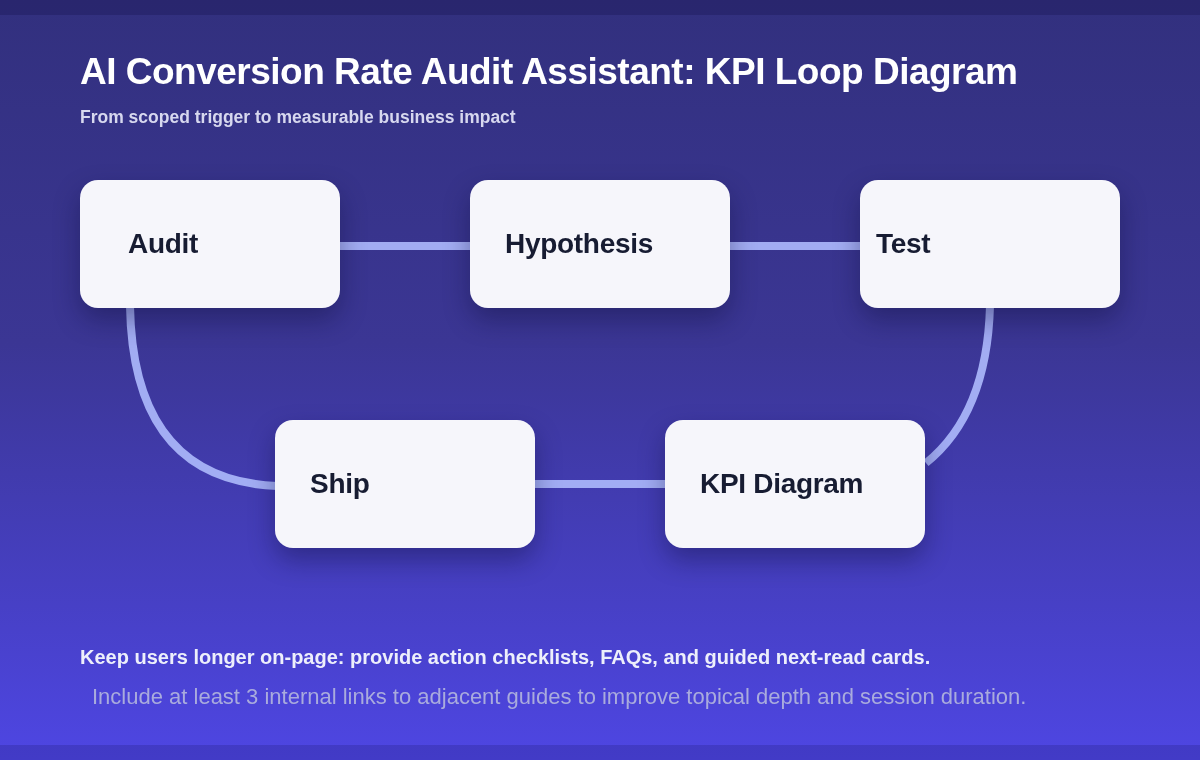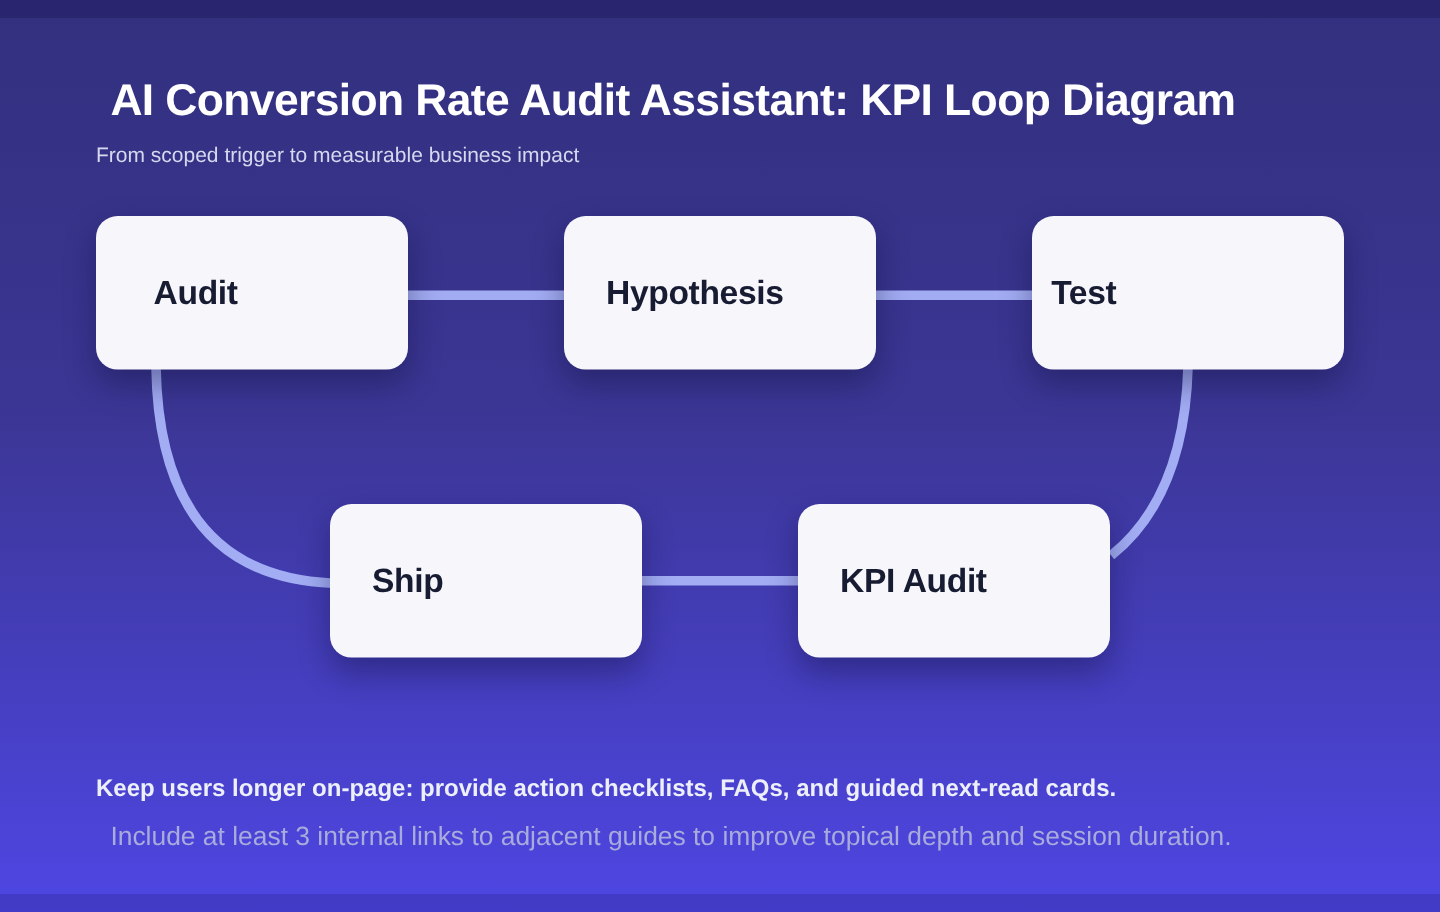--- a/index.html
+++ b/index.html
@@ -7,26 +7,26 @@
     width:1200px;height:760px;overflow:hidden;position:relative;
     font-family:"Liberation Sans", sans-serif;
     background:linear-gradient(180deg, var(--bg-top,#32307e) 0%, #3b3694 45%, var(--bg-bottom,#4e46e3) 100%);
   }
   .edge-band{position:absolute;left:0;width:1200px;height:15px;pointer-events:none;}
   .edge-band.top{top:0;background:rgba(8,6,54,0.22);}
   .edge-band.bottom{bottom:0;background:rgba(8,6,54,0.16);}
 
   .header{position:absolute;left:80px;top:51px;width:1100px;}
   .page-title{
-    margin:12px;color:var(--title-text,#ffffff);
+    margin:0;color:var(--title-text,#ffffff);
     font-size:37px;font-weight:bold;letter-spacing:-0.5px;white-space:nowrap;
   }
   .page-subtitle{
     margin:14px 0 0 0;color:var(--subtitle-text,#d7d8ef);
-    font-size:17.5px;font-weight:normal;
+    font-size:17.5px;font-weight:bold;
   }
 
   .connectors{position:absolute;left:0;top:0;width:1200px;height:760px;}
   .connectors path{
     stroke:var(--connector,#a8b3f8);
     stroke-width:8;fill:none;stroke-linecap:butt;opacity:0.95;
   }
 
   .node{
     position:absolute;width:260px;height:128px;box-sizing:border-box;
@@ -76,19 +76,19 @@
 <div class="node" id="node-hypothesis">
   <span class="node-label">Hypothesis</span>
 </div>
 <div class="node" id="node-test">
   <span class="node-label">Test</span>
 </div>
 <div class="node" id="node-ship">
   <span class="node-label">Ship</span>
 </div>
 <div class="node" id="node-kpi-review">
-  <span class="node-label">KPI Audit</span>
+  <span class="node-label">KPI Diagram</span>
 </div>
 
 <div class="footer">
   <p class="footer-primary">Keep users longer on-page: provide action checklists, FAQs, and guided next-read cards.</p>
   <p class="footer-secondary">Include at least 3 internal links to adjacent guides to improve topical depth and session duration.</p>
 </div>
 
 </body></html>

